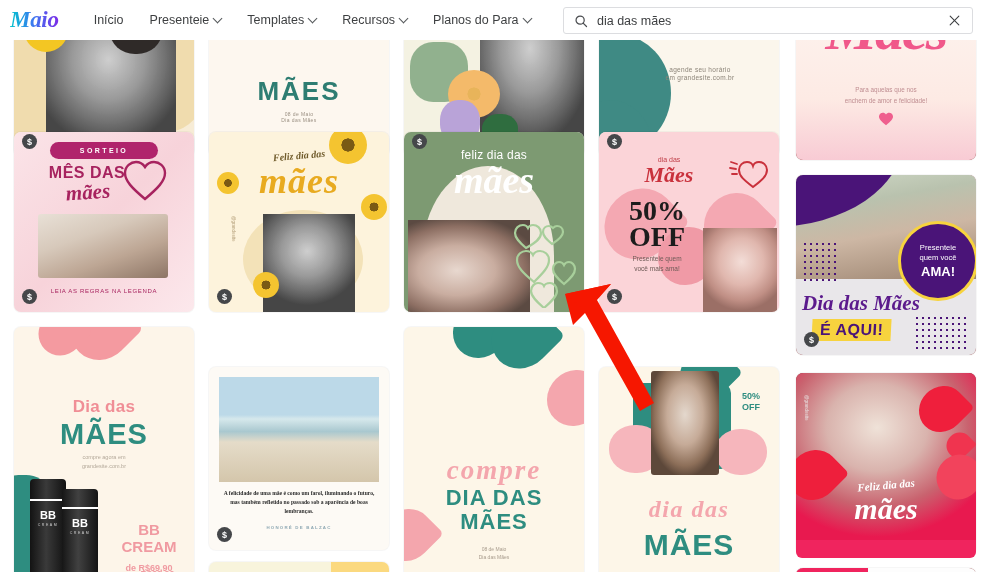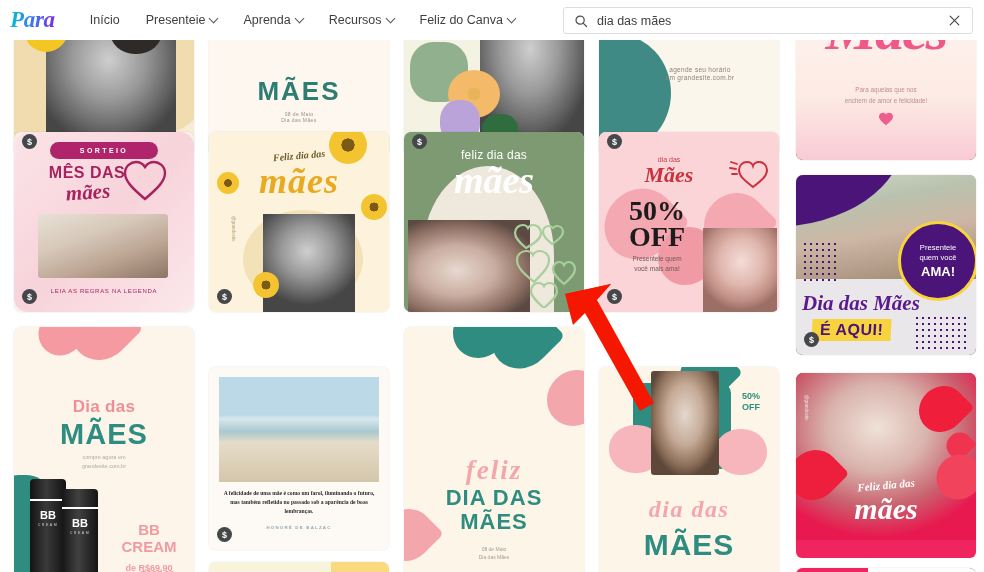--- a/index.html
+++ b/index.html
@@ -139,40 +139,40 @@
       radial-gradient(ellipse 55% 60% at 50% 42%, #e4d8cd 0%, #c6ab98 48%, #8d6f59 82%, #5d483a 100%);
   }
 
   
   .cursor { position: absolute; z-index: 200; pointer-events: none; }
 </style>
 </head>
 <body>
 
 <div class="header">
-  <div class="logo">Para</div>
+  <div class="logo">Maio</div>
 
   <div class="nav">
     <div class="nav-item">
       <span>Início</span>
     </div>
     <div class="nav-item">
       <span>Presenteie</span>
       <i class="caret"></i>
     </div>
     <div class="nav-item">
-      <span>Aprenda</span>
+      <span>Templates</span>
       <i class="caret"></i>
     </div>
     <div class="nav-item">
       <span>Recursos</span>
       <i class="caret"></i>
     </div>
     <div class="nav-item">
-      <span>Feliz do Canva</span>
+      <span>Planos do Para</span>
       <i class="caret"></i>
     </div>
   </div>
 
   <div class="searchbox">
     <span class="search-ic">
       <svg width="14" height="14" viewBox="0 0 24 24" fill="none" stroke="#4a4c4f" stroke-width="2.1">
         <circle cx="10.5" cy="10.5" r="7"></circle>
           <line x1="15.6" y1="15.6" x2="21.5" y2="21.5" stroke-linecap="round"></line>
       </svg>
@@ -227,21 +227,21 @@
       <div class="inner" style="background:#fbf6ec;">
         <div class="blob" style="left:-38px;top:52px;width:110px;height:118px;background:#3f8a84;border-radius:50%;"></div>
         <div class="blob" style="left:-30px;top:118px;width:82px;height:86px;background:#3f8a84;border-radius:50%;"></div>
         <div class="txt" style="left:40px;right:18px;top:84px;font-size:6.5px;color:#8b8377;letter-spacing:.3px;">agende seu horário
 em grandesite.com.br</div>
       </div>
       <div class="badge">$</div>
     </div>
 
     <div class="card" style="left:14px; top:92px; width:180px; height:180px;">
-      <div class="inner" style="background:linear-gradient(135deg,#fbe4e8 0%,#f7d3da 50%,#fce8ec 100%);border-radius:14px;">
+      <div class="inner" style="background:linear-gradient(135deg,#fbe4e8 0%,#f7d3da 50%,#fce8ec 100%);">
         <div style="position:absolute;left:36px;top:10px;width:108px;height:17px;border-radius:9px;background:#b0246c;display:flex;align-items:center;justify-content:center;">
           <span style="font-size:7px;color:#fff;letter-spacing:2.4px;font-weight:700;">SORTEIO</span>
         </div>
         <div class="txt" style="left:18px;top:32px;width:110px;font-size:16px;font-weight:700;color:#a7235f;letter-spacing:.5px;">MÊS DAS</div>
         <div class="txt script" style="left:26px;top:48px;width:96px;font-size:21px;color:#a7235f;transform:rotate(-4deg);">mães</div>
         <svg style="position:absolute;left:108px;top:26px;" width="46" height="44" viewBox="0 0 46 44">
           <path d="M23 41C10 30 3 23 3 15 3 8 9 4 14 4c4 0 7 2 9 5 2-3 5-5 9-5 5 0 11 4 11 11 0 8-7 15-20 26z" fill="none" stroke="#a7235f" stroke-width="2.4"></path>
         </svg>
         <div class="ph photo-kitchen" style="left:24px;top:82px;width:130px;height:64px;border-radius:3px;"></div>
         <div class="txt" style="left:0;right:0;top:156px;font-size:6px;color:#a7235f;letter-spacing:.7px;">LEIA AS REGRAS NA LEGENDA</div>
@@ -340,21 +340,21 @@
       </div>
       <div class="badge">$</div>
     </div>
 
     <div class="card" style="left:404px; top:287px; width:180px; height:255px;">
       <div class="inner" style="background:#fdf6e8;">
         <div class="blob" style="left:48px;top:-22px;width:56px;height:52px;background:#2e8d80;border-radius:50% 50% 10% 50%;transform:rotate(-45deg);"></div>
         <div class="blob" style="left:86px;top:-18px;width:64px;height:58px;background:#2e8d80;border-radius:50% 50% 10% 50%;transform:rotate(-45deg);"></div>
         <div class="blob" style="right:-20px;top:44px;width:58px;height:54px;background:#f4a6ad;border-radius:50% 50% 10% 50%;transform:rotate(-45deg);"></div>
         <div class="blob" style="left:-24px;bottom:22px;width:54px;height:50px;background:#f4a6ad;border-radius:50% 50% 10% 50%;transform:rotate(-45deg);"></div>
-        <div class="txt script" style="left:0;right:0;top:128px;font-size:27px;color:#f4a6ad;letter-spacing:2px;">feliz</div>
+        <div class="txt script" style="left:0;right:0;top:128px;font-size:27px;color:#f4a6ad;letter-spacing:2px;">compre</div>
         <div class="txt" style="left:0;right:0;top:158px;font-size:22px;font-weight:700;color:#2e8d80;letter-spacing:1px;">DIA DAS</div>
         <div class="txt" style="left:0;right:0;top:182px;font-size:22px;font-weight:700;color:#2e8d80;letter-spacing:1px;">MÃES</div>
         <div class="txt" style="left:0;right:0;top:218px;font-size:5px;color:#a79b8c;line-height:1.6;">08 de Maio
 Dia das Mães</div>
       </div>
     </div>
 
     <div class="card" style="left:599px; top:327px; width:180px; height:215px;">
       <div class="inner" style="background:#fdf6e8;">
         <div class="blob" style="left:80px;top:-18px;width:54px;height:50px;background:#2e8d80;border-radius:50% 50% 10% 50%;transform:rotate(-45deg);"></div>

